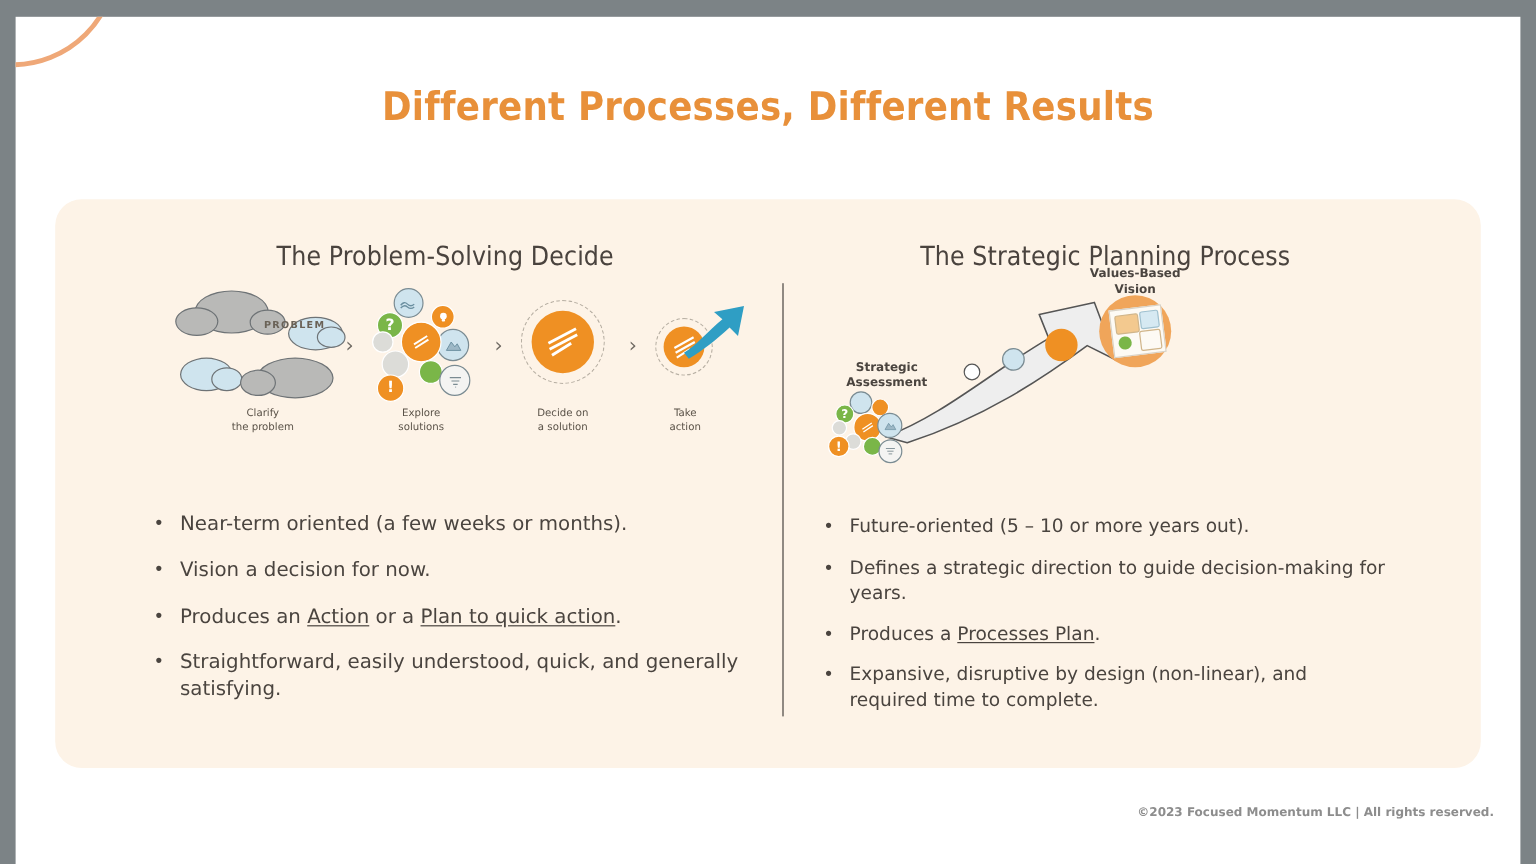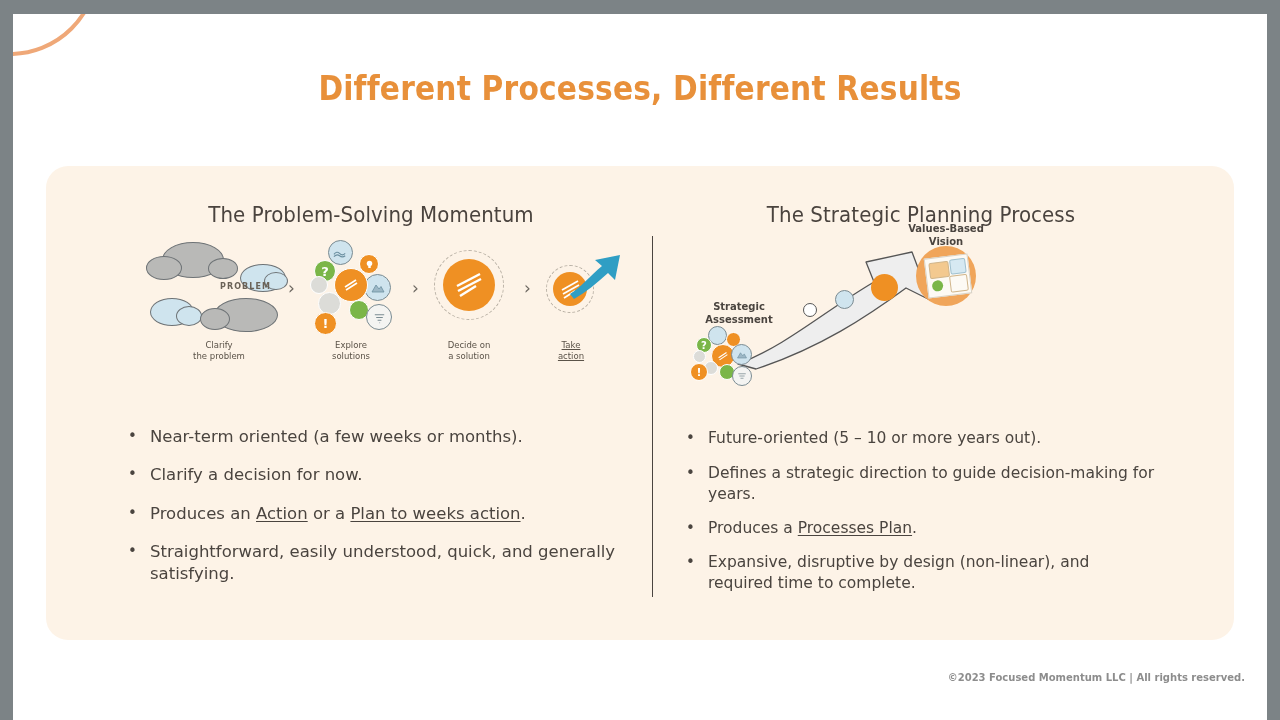--- a/index.html
+++ b/index.html
@@ -229,38 +229,38 @@
 <body>
 
 <div id="slide">
 
   <div id="corner-arc"></div>
 
   <div id="title">Different Processes, Different Results</div>
 
   <div id="panel">
 
-    <div class="col-heading" id="heading-left">The Problem-Solving Momentum</div>
+    <div class="col-heading" id="heading-left">The Problem-Solving Decide</div>
     <div class="col-heading" id="heading-right">The Strategic Planning Process</div>
 
     <div id="divider"></div>
 
     <div id="proc-left">
 
       <div>
         <div class="cloud cld-gray" style="left:46px;  top:6px;  width:60px; height:34px;"></div>
         <div class="cloud cld-gray" style="left:30px;  top:20px; width:34px; height:22px;"></div>
         <div class="cloud cld-gray" style="left:92px;  top:22px; width:28px; height:19px;"></div>
         <div class="cloud cld-blue" style="left:124px; top:28px; width:44px; height:26px;"></div>
         <div class="cloud cld-blue" style="left:148px; top:36px; width:22px; height:16px;"></div>
         <div class="cloud cld-blue" style="left:34px;  top:62px; width:42px; height:26px;"></div>
         <div class="cloud cld-blue" style="left:60px;  top:70px; width:24px; height:18px;"></div>
         <div class="cloud cld-gray" style="left:98px;  top:62px; width:62px; height:32px;"></div>
         <div class="cloud cld-gray" style="left:84px;  top:72px; width:28px; height:20px;"></div>
-        <div id="problem-word" style="left:76px; top:46px;padding-left:28px;">PROBLEM</div>
+        <div id="problem-word" style="left:76px; top:30px;padding-left:28px;">PROBLEM</div>
       </div>
 
       <div class="chev" style="left:172px; top:42px;">›</div>
 
       <div>
         <div class="ic ic-blue" style="left:212px; top:4px;  width:25px; height:25px;">
           <svg width="15" height="15" viewBox="0 0 16 16">
             <path d="M1 10 Q4 6 7 9 T13 9" stroke="#6b8fa0" stroke-width="1.2" fill="none"></path>
             <path d="M1 12.5 Q4 9 7 11.5 T13 11.5" stroke="#6b8fa0" stroke-width="1.2" fill="none"></path>
           </svg>
@@ -320,21 +320,21 @@
           <path d="M2 44 C12 38 22 26 34 16 L27 10 L52 5 L47 30 L40 23 C29 33 18 42 6 49 Z" fill="#2f9ec4"></path>
         </svg>
       </div>
 
       <div class="step-label" style="left:48px;  top:104px; width:110px;">Clarify
 the problem</div>
       <div class="step-label" style="left:180px; top:104px; width:110px;">Explore
 solutions</div>
       <div class="step-label" style="left:298px; top:104px; width:110px;">Decide on
 a solution</div>
-      <div class="step-label" style="left:400px; top:104px; width:110px;text-decoration:underline;">Take
+      <div class="step-label" style="left:400px; top:104px; width:110px;">Take
 action</div>
     </div>
 
     <div id="proc-right">
 
       <svg style="position:absolute; left:30px; top:14px;" width="290" height="140" viewBox="0 0 290 140">
         <path d="M22 126 C70 108 110 72 158 44 L150 24 L196 14 L214 62 L190 50 C152 78 104 110 40 131 Z" fill="#eeeeee" stroke="#555555" stroke-width="1.3" stroke-linejoin="round"></path>
       </svg>
       <div class="dot-on-arrow" style="left:117px; top:79px; width:14px; height:14px; background:#ffffff; border:1.4px solid #555;"></div>
       <div class="dot-on-arrow" style="left:149px; top:66px; width:19px; height:19px; background:#cfe4ee; border:1.4px solid #7a8b92;"></div>
@@ -382,25 +382,25 @@
 Vision</div>
     </div>
 
     <div class="bullets" id="bullets-left">
       <div class="bullet-row">
         <span class="bullet-dot">•</span>
         <span class="bullet-text">Near-term oriented (a few weeks or months).</span>
       </div>
       <div class="bullet-row">
         <span class="bullet-dot">•</span>
-        <span class="bullet-text">Clarify a decision for now.</span>
-      </div>
-      <div class="bullet-row">
-        <span class="bullet-dot">•</span>
-        <span class="bullet-text">Produces an <u>Action</u> or a <u>Plan to weeks action</u>.</span>
+        <span class="bullet-text">Vision a decision for now.</span>
+      </div>
+      <div class="bullet-row">
+        <span class="bullet-dot">•</span>
+        <span class="bullet-text">Produces an <u>Action</u> or a <u>Plan to quick action</u>.</span>
       </div>
       <div class="bullet-row">
         <span class="bullet-dot">•</span>
         <span class="bullet-text">Straightforward, easily understood, quick, and generally satisfying.</span>
       </div>
     </div>
 
     <div class="bullets" id="bullets-right">
       <div class="bullet-row">
         <span class="bullet-dot">•</span>

